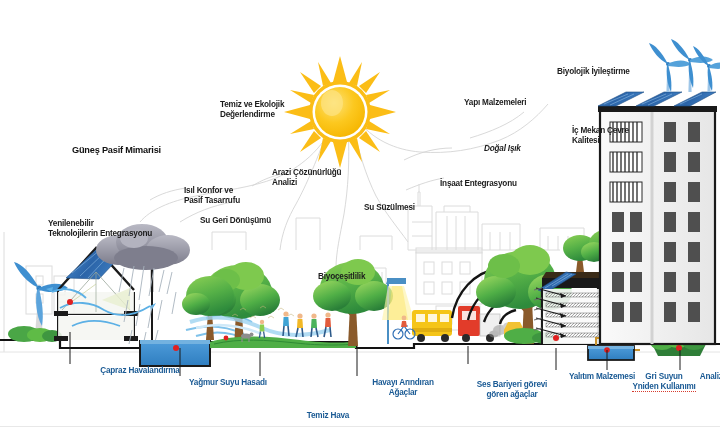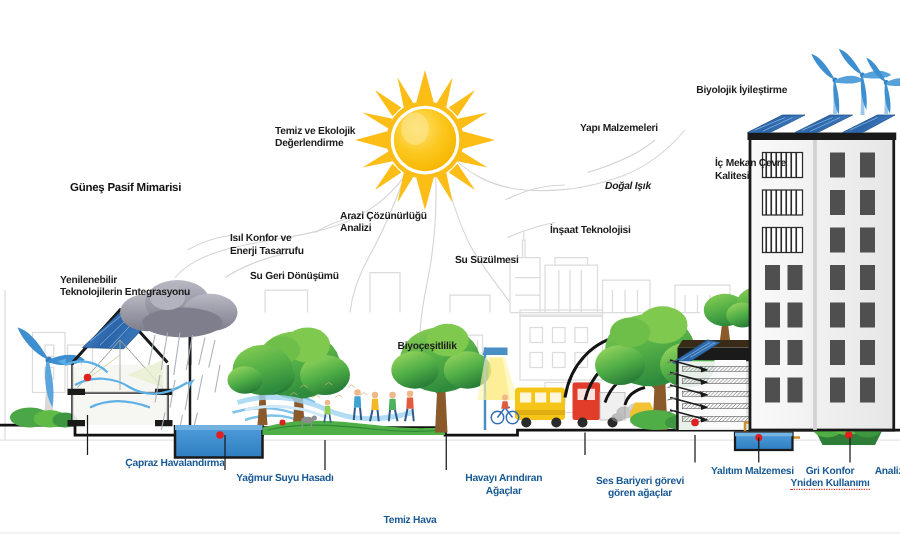--- a/index.html
+++ b/index.html
@@ -546,45 +546,45 @@
         <line x1="260" y1="352" x2="260" y2="376" stroke="#1a1a1a" stroke-width="1"></line>
         <line x1="357" y1="346" x2="357" y2="376" stroke="#1a1a1a" stroke-width="1"></line>
         <line x1="468" y1="346" x2="468" y2="364" stroke="#1a1a1a" stroke-width="1"></line>
         <line x1="556" y1="348" x2="556" y2="370" stroke="#1a1a1a" stroke-width="1"></line>
         <line x1="607" y1="350" x2="607" y2="370" stroke="#1a1a1a" stroke-width="1"></line>
         <line x1="680" y1="350" x2="680" y2="370" stroke="#1a1a1a" stroke-width="1"></line>
       </g>
   </svg>
 
   <div id="upper-label-layer">
-      <div class="lbl lbl-main" style="left: 12px; top: 145px;">Güneş Pasif Mimarisi</div>
+      <div class="lbl lbl-main" style="left: 28px; top: 145px;">Güneş Pasif Mimarisi</div>
       <div class="lbl lbl-dark" style="left: 176px; top: 100px;">Temiz ve Ekolojik
 Değerlendirme</div>
       <div class="lbl lbl-dark" style="left: 420px; top: 98px; text-align: center;">Yapı Malzemeleri</div>
       <div class="lbl lbl-dark" style="left: 513px; top: 67px;">Biyolojik İyileştirme</div>
       <div class="lbl lbl-dark" style="left: 528px; top: 126px;">İç Mekan Çevre
 Kalitesi</div>
       <div class="lbl lbl-dark" style="left: 440px; top: 144px; font-style: italic;">Doğal Işık</div>
       <div class="lbl lbl-dark" style="left: 228px; top: 168px;">Arazi Çözünürlüğü
 Analizi</div>
-      <div class="lbl lbl-dark" style="left: 396px; top: 179px;">İnşaat Teknolojisi</div>
+      <div class="lbl lbl-dark" style="left: 396px; top: 179px;">İnşaat Entegrasyonu</div>
       <div class="lbl lbl-dark" style="left: 140px; top: 186px;">Isıl Konfor ve
-Enerji Tasarrufu</div>
+Pasif Tasarrufu</div>
       <div class="lbl lbl-dark" style="left: 320px; top: 203px;">Su Süzülmesi</div>
       <div class="lbl lbl-dark" style="left: 4px; top: 219px;">Yenilenebilir
 Teknolojilerin Entegrasyonu</div>
       <div class="lbl lbl-dark" style="left: 156px; top: 216px;">Su Geri Dönüşümü</div>
       <div class="lbl lbl-dark" style="left: 274px; top: 272px;">Biyoçeşitlilik</div>
     </div>
   <div id="bottom-label-layer">
       <div class="lbl lbl-blue" style="left: 36px; top: 366px; width: 120px;"><span>Çapraz Havalandırma</span></div>
       <div class="lbl lbl-blue" style="left: 128px; top: 378px; width: 112px;"><span>Yağmur Suyu Hasadı</span></div>
       <div class="lbl lbl-blue" style="left: 249px; top: 378px; width: 70px; margin-top: 33px;"><span>Temiz Hava</span></div>
       <div class="lbl lbl-blue" style="left: 317px; top: 378px; width: 84px;"><span>Havayı Arındıran
 Ağaçlar</span></div>
       <div class="lbl lbl-blue" style="left: 420px; top: 380px; width: 96px;"><span>Ses Bariyeri görevi
 gören ağaçlar</span></div>
       <div class="lbl lbl-blue" style="left: 508px; top: 372px; width: 100px;"><span>Yalıtım Malzemesi</span></div>
-      <div class="lbl lbl-blue" style="left: 580px; top: 372px; width: 80px;"><span>Gri Konfor</span><br><span class="spell">Yniden Kullanımı</span></div>
+      <div class="lbl lbl-blue" style="left: 580px; top: 372px; width: 80px;"><span>Gri Suyun</span><br><span class="spell">Yniden Kullanımı</span></div>
       <div class="lbl lbl-blue" style="left: 646px; top: 372px; width: 74px;"><span>Analizi Çukuru</span></div>
     </div>
 
 </div>
 
 </body></html>

